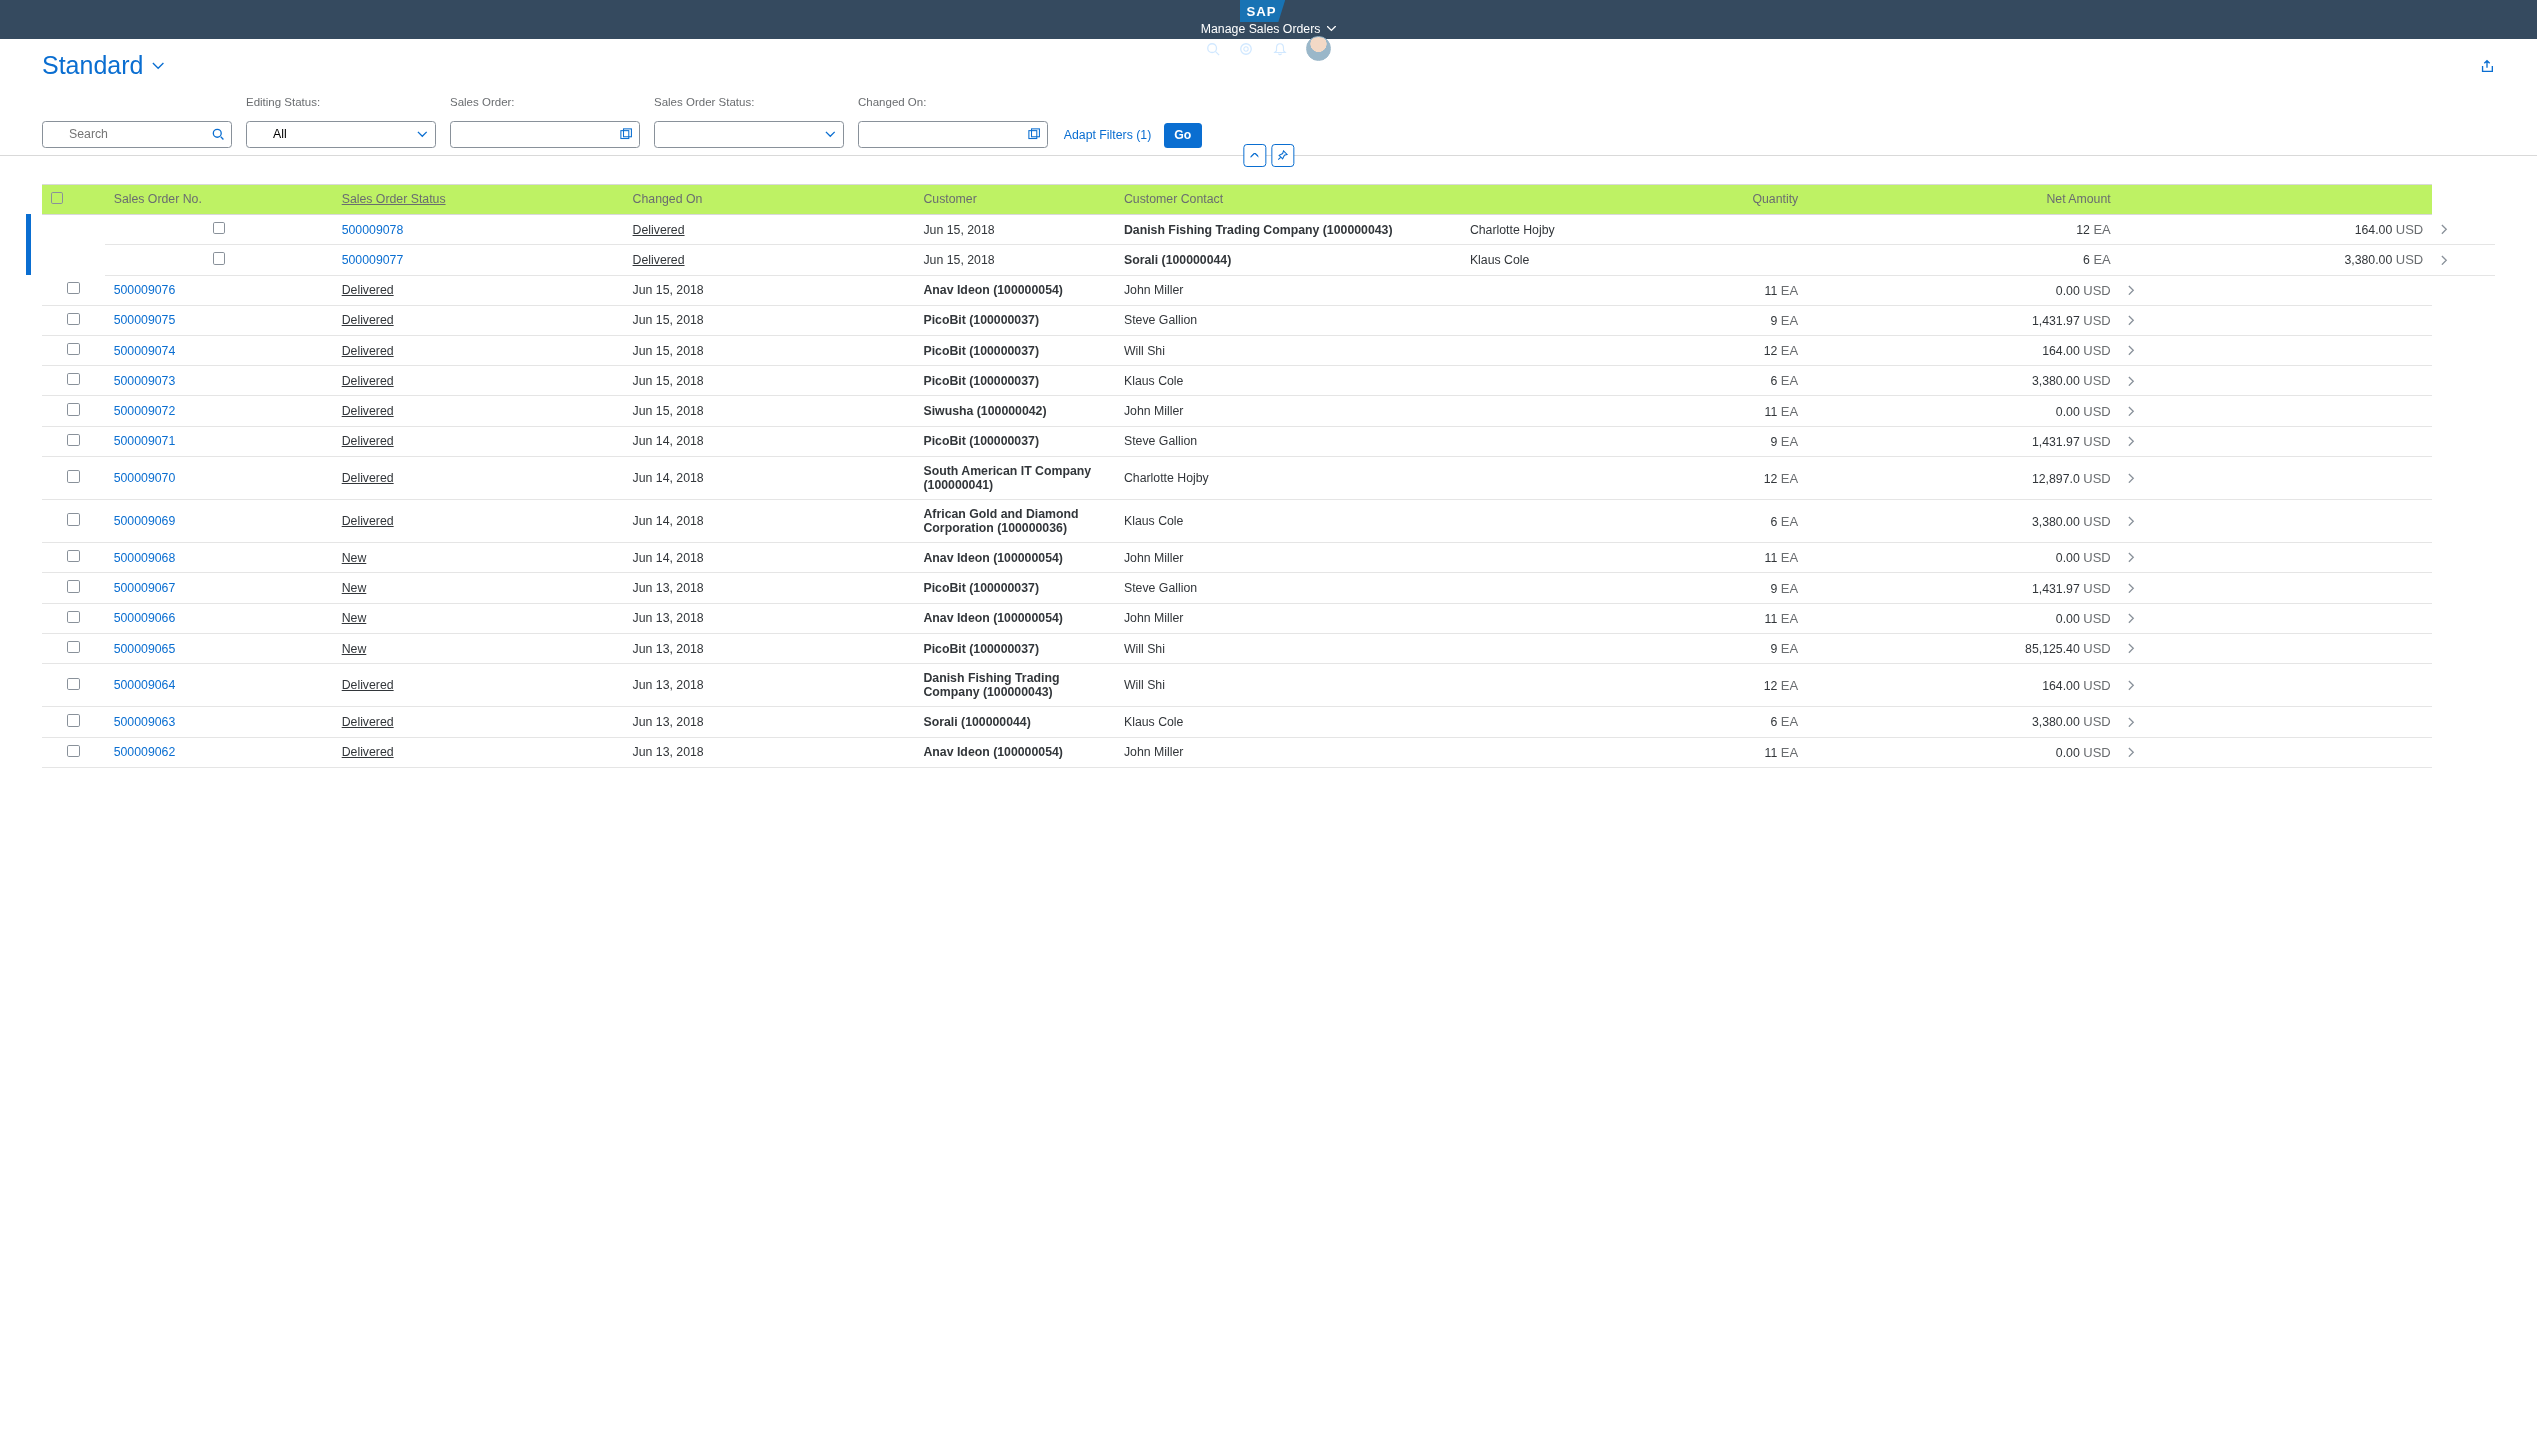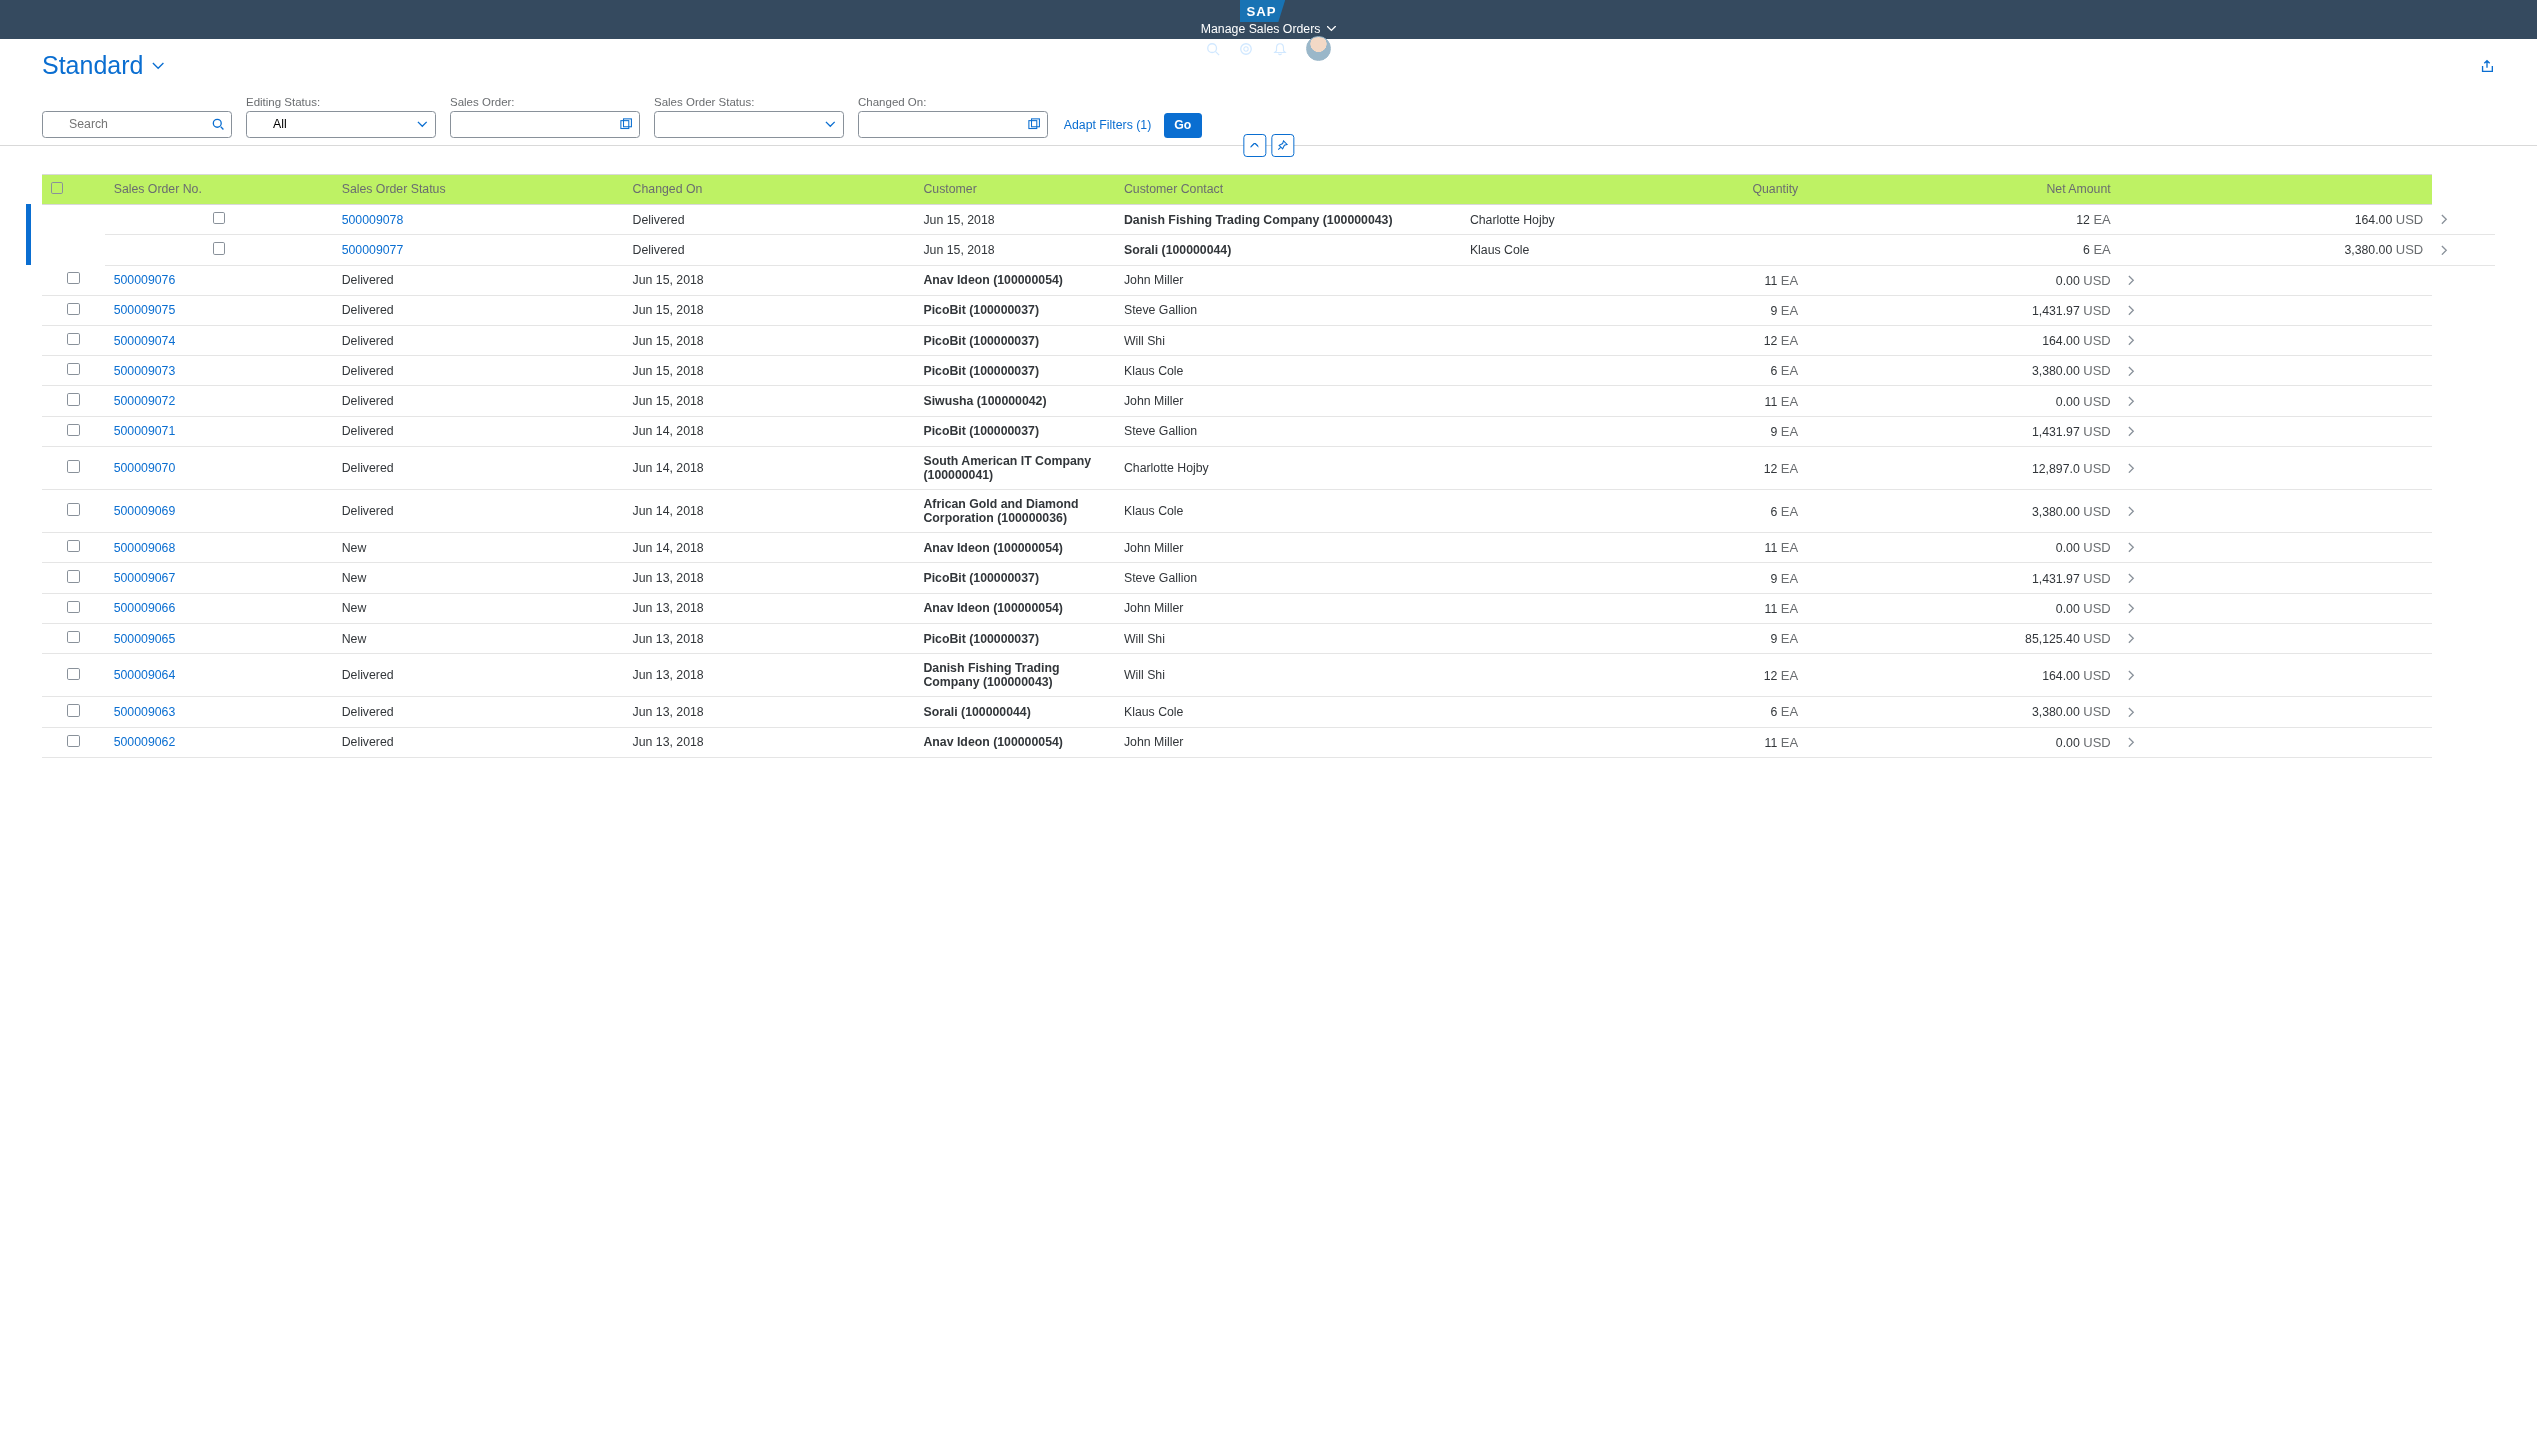--- a/index.html
+++ b/index.html
@@ -11,21 +11,21 @@
   .shell-spacer { flex: 1; }
   .shell-icons { display: flex; gap: 19.4px; align-items: center; }
   .shell-icons .shell-icon { cursor: pointer; color: #d1e8ff; }
   .avatar { width: 25px; height: 25px; border-radius: 50%; background: radial-gradient(circle at 50% 30%, #f3d9c6 40%, #9ab7c9 42%); border: 0.9px solid #9ab7c9; }
   
   .page-header { padding: 12.3px 42px 0 42px; display: flex; align-items: center; }
   .variant-title { color: #0a6ed1; font-size: 25px; font-weight: 400; display: flex; align-items: center; gap: 8.8px; cursor: pointer; }
   .share-btn { margin-left: auto; color: #0a6ed1; cursor: pointer; }
   
   .filter-bar { padding: 16px 42px 7px 42px; display: flex; gap: 14px; align-items: flex-end; flex-wrap: wrap; border-bottom: 0.9px solid #d9d9d9; position: relative; }
-  .filter-field { display: flex; flex-direction: column; gap: 3px; }
+  .filter-field { display: flex; flex-direction: column; gap: 13px; }
   .filter-field label { font-size: 11.5px; color: #6a6d70; }
   .field-wrap { display: flex; align-items: center; border: 0.9px solid #89919a; border-radius: 3.5px; height: 26.4px; background: #fff; }
   .field-wrap input { border: none; outline: none; padding: 0 7px; font-size: 12.3px; background: transparent; width: 100%; }
   .field-wrap .end-icon { padding: 0 7px; color: #0a6ed1; cursor: pointer; }
   .filter-search { width: 194px; }
   .filter-field .field-wrap { width: 190px; padding-left: 19px; }
   .filter-actions { display: flex; gap: 12.3px; margin-left: 1.8px; }
   .link-btn { color: #0a6ed1; font-size: 12.3px; cursor: pointer; background: none; border: none; }
   .go-btn { background: #0a6ed1; color: #fff; border: none; border-radius: 3.5px; padding: 5.3px 10.6px; font-size: 12.3px; font-weight: 600; cursor: pointer; }
   .collapse-pin { position: absolute; left: 50%; bottom: -12.3px; transform: translateX(-50%); display: flex; gap: 5.3px; }
@@ -37,21 +37,21 @@
   .table-actions { margin-left: auto; display: flex; gap: 17.6px; align-items: center; font-size: 12.3px; }
   .table-actions .link-btn.disabled { color: #a2a2a2; cursor: default; }
   .icon-btn { color: #0a6ed1; cursor: pointer; }
   
   table.data { width: 100%; border-collapse: collapse; }
   table.data thead th { text-align: left; font-weight: 400; color: #6a6d70; font-size: 12.3px; background: #bef264; border-top: 0.9px solid #d9d9d9; border-bottom: 0.9px solid #d9d9d9; padding: 7px 8.8px; }
   table.data tbody td { padding: 7px 8.8px; border-bottom: 0.9px solid #e5e5e5; font-size: 12.3px; vertical-align: middle; }
   .chk { width: 12.3px; height: 12.3px; border: 0.9px solid #89919a; border-radius: 1.8px; display: inline-block; cursor: pointer; }
   .col-chk { width: 32px; text-align: center; }
   .col-num { width: 116px; }
-  .col-status { width: 148px; }
+  .col-status { width: 148px; text-decoration: underline; }
   .col-date { width: 102px; }
   .col-contact { width: 176px; }
   .col-qty { width: 106px; text-align: right; }
   .col-amt { width: 159px; text-align: right; }
   .col-nav { width: 32px; text-align: center; }
   .link-cell { color: #0a6ed1; cursor: pointer; }
   .bold-cell { font-weight: 600; }
   .unit { color: #6a6d70; font-size: 13px; padding-left: 3.5px; }
   .row-highlight { position: relative; }
   .row-highlight::before { content: ""; position: absolute; left: -16px; top: 0; bottom: 0; width: 5.3px; background: #0a6ed1; }

